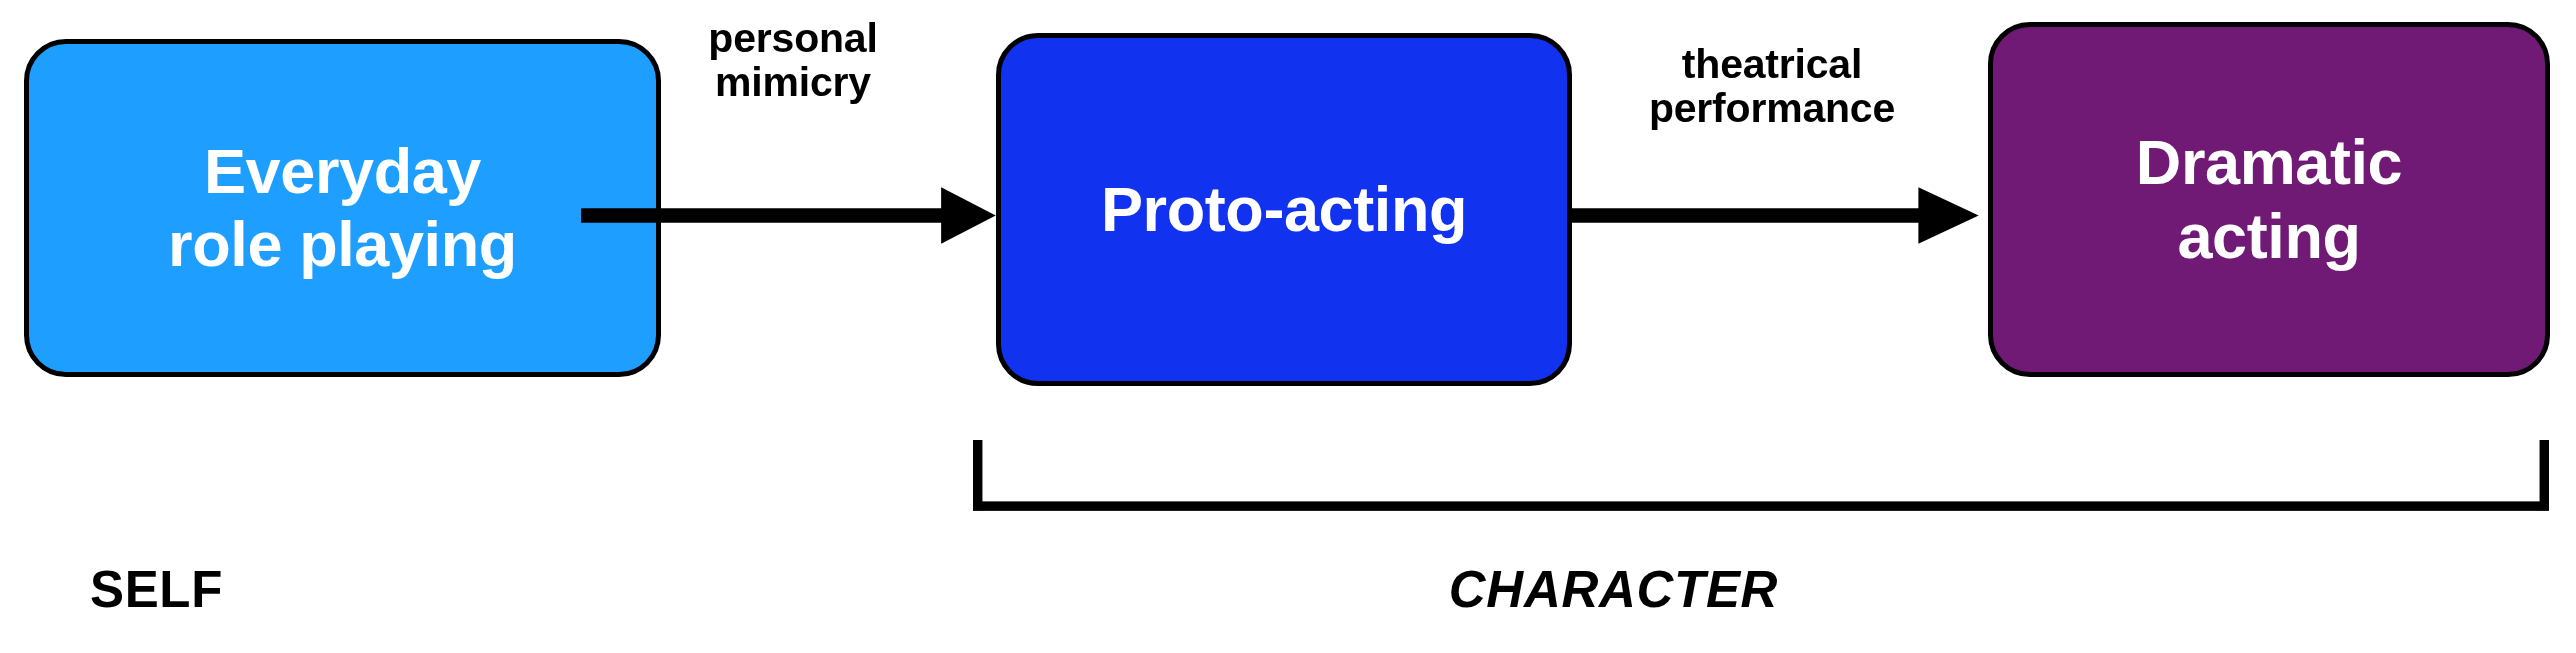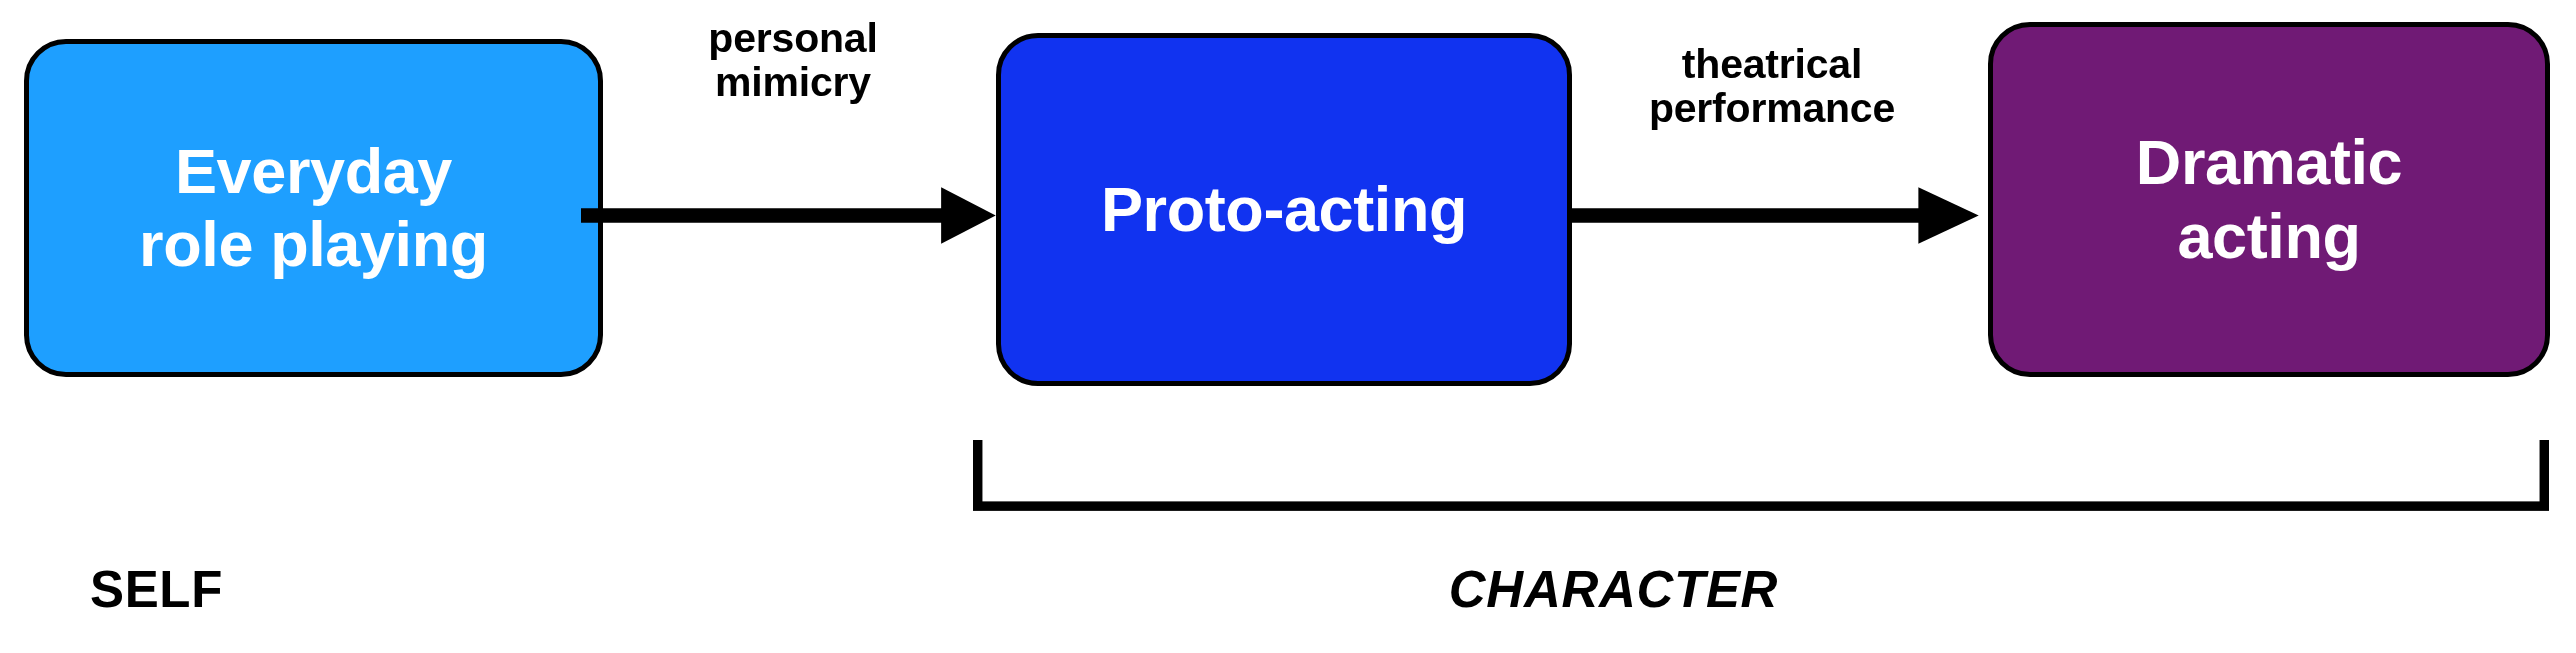--- a/index.html
+++ b/index.html
@@ -35,21 +35,21 @@
     font-weight: bold;
     font-size: 63px;
     line-height: 1.16;
     letter-spacing: -0.4px;
     padding: 0 19px;
     white-space: pre-line;
   }
 
   #box-everyday {
     left: 24px;  top: 39px;
-    width: 579px; height: 338px;
+    width: 637px; height: 338px;
   }
   #box-proto {
     left: 996px; top: 33px;
     width: 576px; height: 353px;
   }
   #box-dramatic {
     left: 1988px; top: 22px;
     width: 562px; height: 355px;
   }
 

